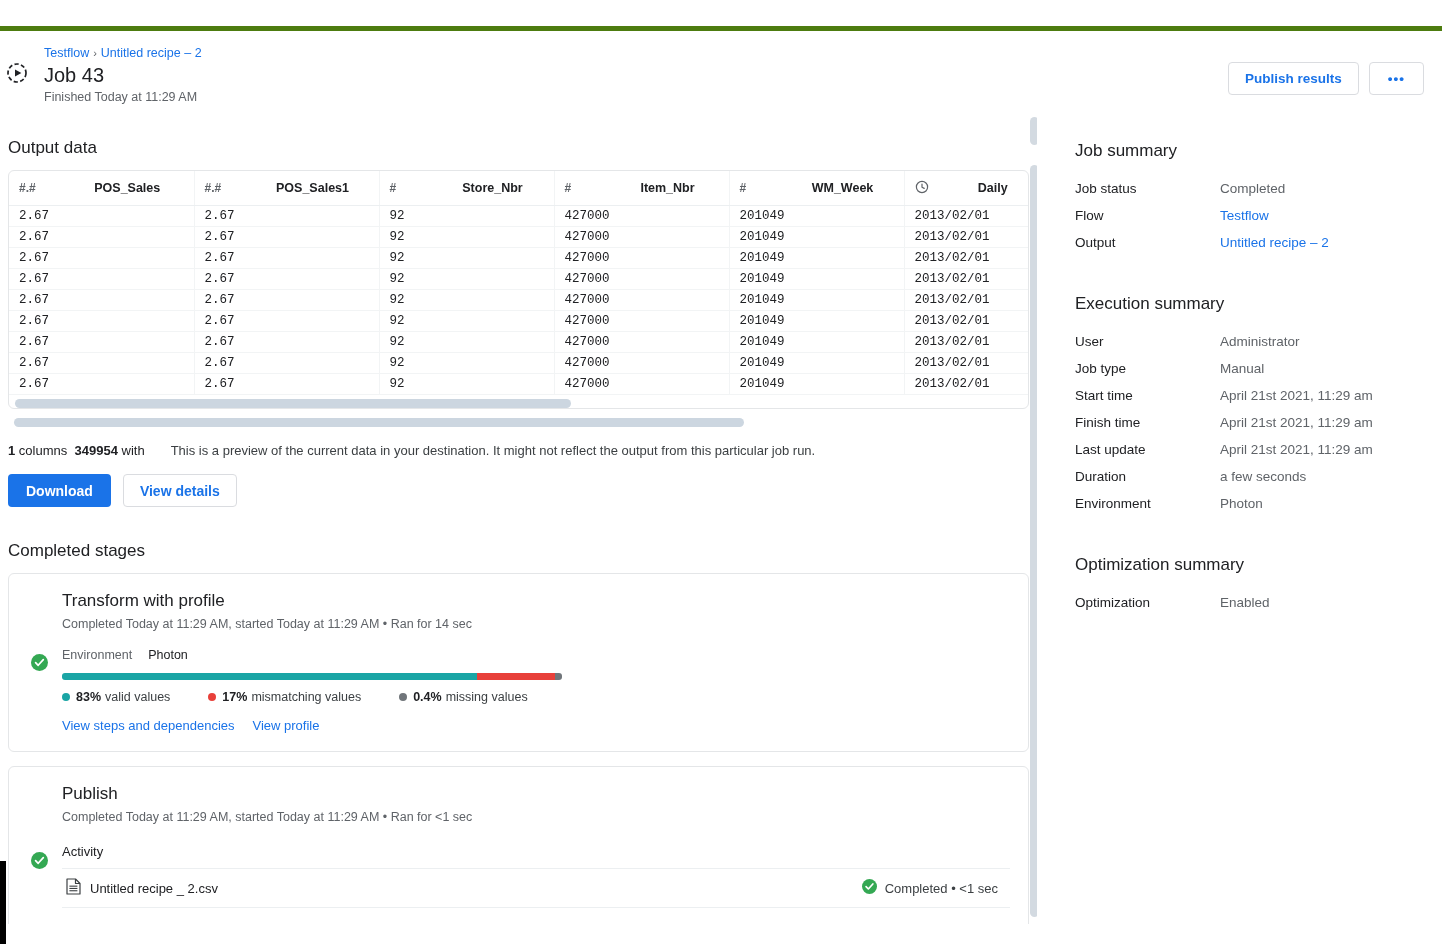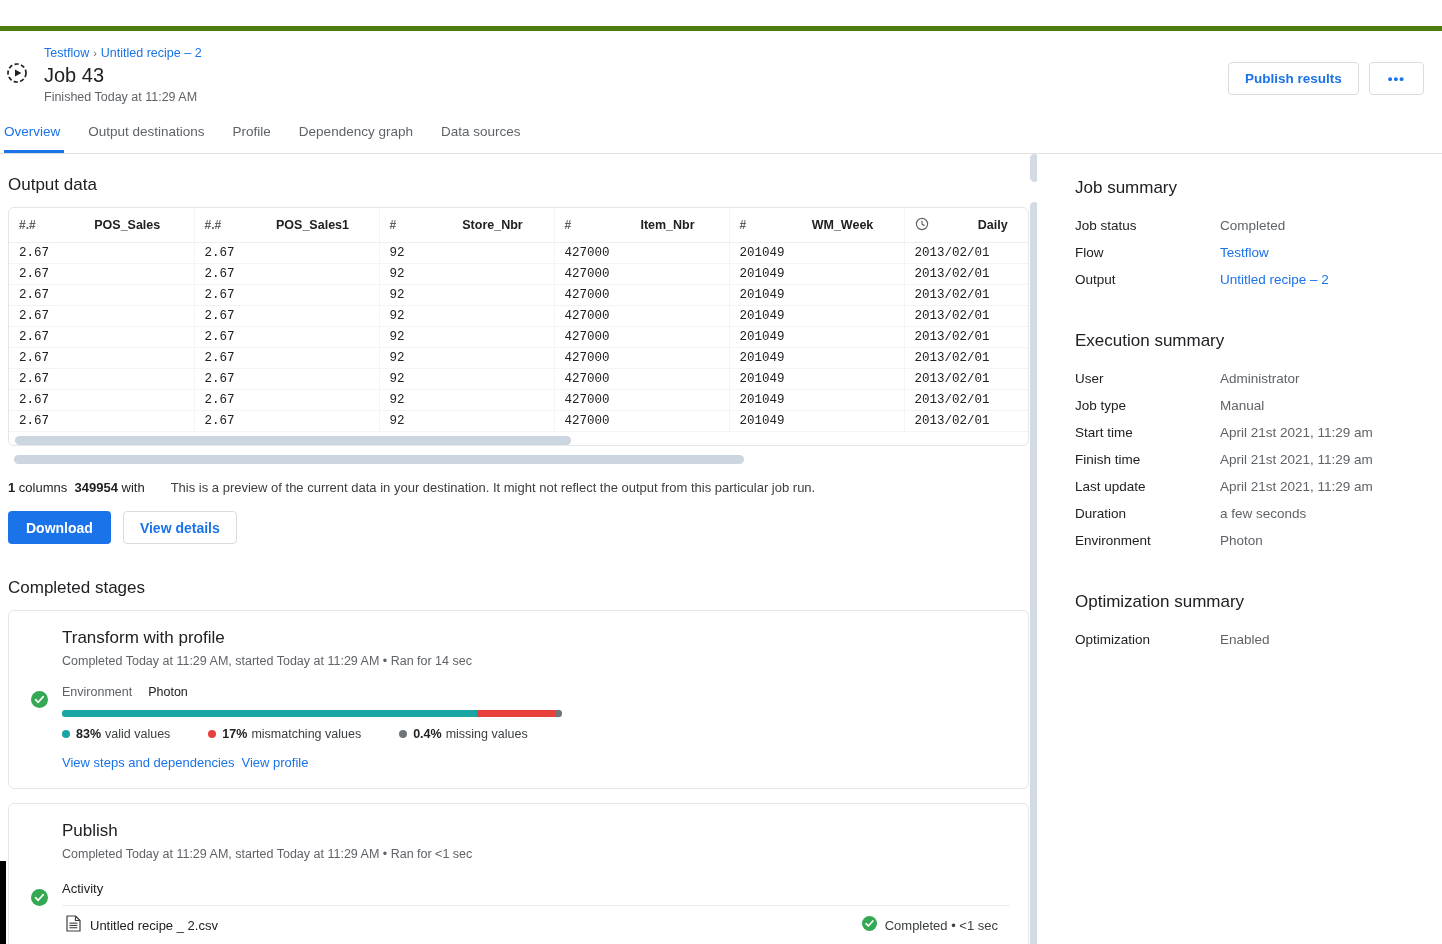--- a/index.html
+++ b/index.html
@@ -104,21 +104,21 @@
   .env-row { font-size: 12.5px; color: #5f6368; margin-top: 17px; }
   .env-row .val { color: #202124; margin-left: 16px; }
 
   .qualbar { height: 7px; border-radius: 3px; overflow: hidden; display: flex; width: 500px; margin-top: 11px; }
   .legend { display: flex; margin-top: 10px; font-size: 12.5px; }
   .legend .item { display: flex; align-items: center; margin-right: 38px; white-space: nowrap; }
   .legend .dot { width: 8px; height: 8px; border-radius: 50%; margin-right: 6px; }
   .legend .pct { font-weight: bold; color: #202124; margin-right: 4px; }
   .legend .lbl { color: #3c4043; }
 
-  .link-row { margin-top: 14px; display: flex; gap: 7px; }
+  .link-row { margin-top: 14px; display: flex; gap: 18px; }
   a.blue { color: #1a73e8; font-size: 13px; text-decoration: none; cursor: pointer; }
 
   .activity-label { font-size: 13px; color: #202124; margin-top: 20px; }
   .activity-row {
     display: flex; align-items: center; justify-content: space-between;
     border-top: 1px solid #eceff1; border-bottom: 1px solid #eceff1;
     padding: 9px 12px 9px 4px; margin-top: 9px;
   }
   .activity-left { display: flex; align-items: center; font-size: 13px; color: #202124; }
   .activity-left .fico { margin-right: 9px; }
@@ -160,27 +160,20 @@
       <div class="job-title">Job 43</div>
       <div class="job-sub">Finished Today at 11:29 AM</div>
     </div>
 
     <div class="hdr-actions">
       <button class="btn-outline">Publish results</button>
       <button class="btn-outline icon-only">•••</button>
     </div>
   </div>
 
-  <div class="tabs">
-    <div class="tab active">Overview</div>
-    <div class="tab">Output destinations</div>
-    <div class="tab">Profile</div>
-    <div class="tab">Dependency graph</div>
-    <div class="tab">Data sources</div>
-  </div>
 
   <div class="body-wrap">
 
     <div class="main-col">
 
       <h2 class="section-title">Output data</h2>
 
       <div class="card table-card">
         <table class="data">
           <colgroup>

